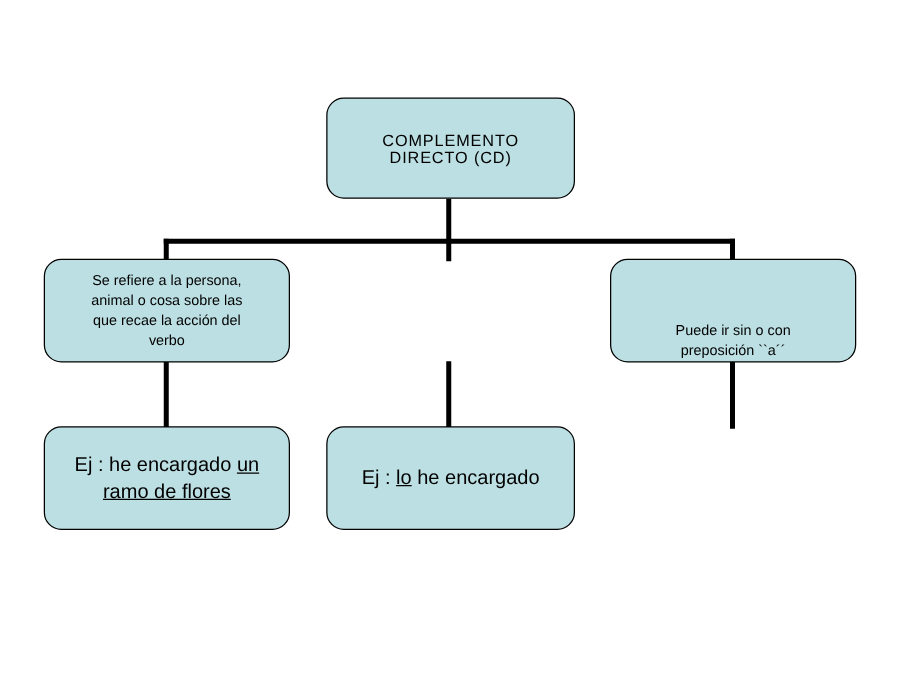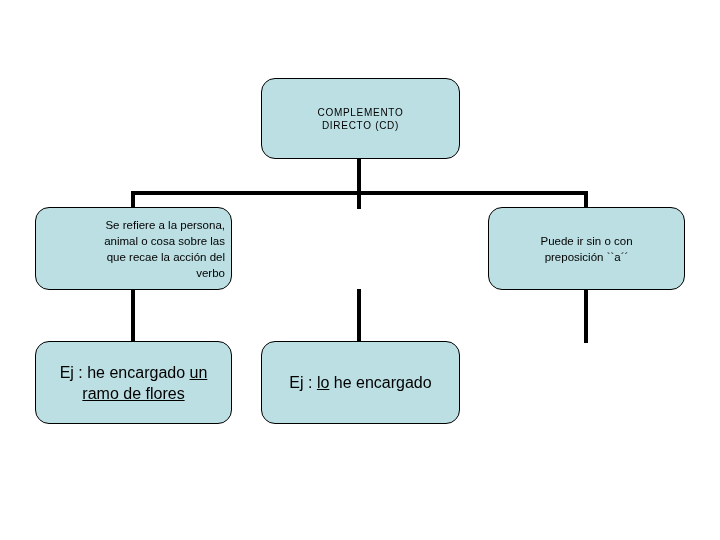--- a/index.html
+++ b/index.html
@@ -46,37 +46,37 @@
   }
 
   
   #node-root {
     left: 261px;
     top: 78px;
     width: 199px;
     height: 81px;
   }
   #node-root .node-text {
-    font-size: 10px;
+    font-size: 13px;
     line-height: 13px;
     letter-spacing: 0.7px;
   }
 
   
   .row-mid {
     top: 207px;
     height: 83px;
   }
   .row-mid .node-text {
     font-size: 11.5px;
     line-height: 16px;
   }
-  #node-mid-1 { left: 35px;  width: 197px; text-align: right; }
+  #node-mid-1 { left: 35px;  width: 197px; }
   #node-mid-2 { left: 261px; width: 199px; }
-  #node-mid-3 { left: 488px; width: 197px; }
+  #node-mid-3 { left: 488px; width: 197px; align-items: flex-end; }
 
   
   .row-bot {
     top: 341px;
     height: 83px;
   }
   .row-bot .node-text {
     font-size: 16px;
     line-height: 21px;
   }

